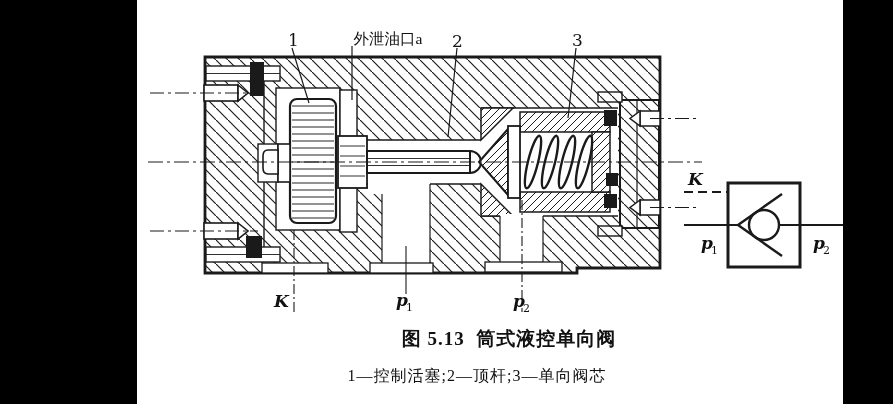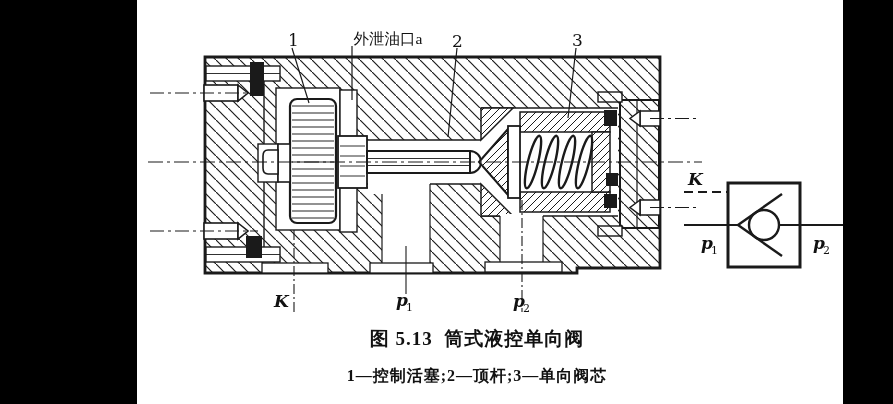--- a/index.html
+++ b/index.html
@@ -3,22 +3,22 @@
 <meta charset="utf-8">
 <style>
   html,body{margin:0;padding:0;background:#444;}
   .page{position:relative;width:893px;height:404px;background:#ffffff;overflow:hidden;
         font-family:"Liberation Serif","DejaVu Serif",serif;}
   .bar{position:absolute;top:0;height:404px;background:#000;}
   .bar-left{left:0;width:137px;}
   .bar-right{left:843px;width:50px;}
   svg{position:absolute;left:0;top:0;}
   .cap{position:absolute;left:137px;width:680px;text-align:center;color:#111;
-       white-space:pre;letter-spacing:1px;font-weight:bold;}
-  .cap-title{top:326px;font-size:19px;font-weight:bold;}
+       white-space:pre;letter-spacing:1px;}
+  .cap-title{top:326px;font-size:19px;font-weight:bold;padding-left:32px;}
   .cap-legend{top:366px;font-size:16px;}
   text{fill:#111;}
   .num{font-family:"DejaVu Serif",serif;font-size:17px;}
   .cjk{font-size:15.5px;font-family:"Liberation Serif",serif;}
   .ital{font-family:"DejaVu Serif",serif;font-style:italic;font-size:17px;font-weight:600;}
   .sub{font-family:"DejaVu Serif",serif;font-size:11px;}
 </style>
 </head>
 <body>
 

